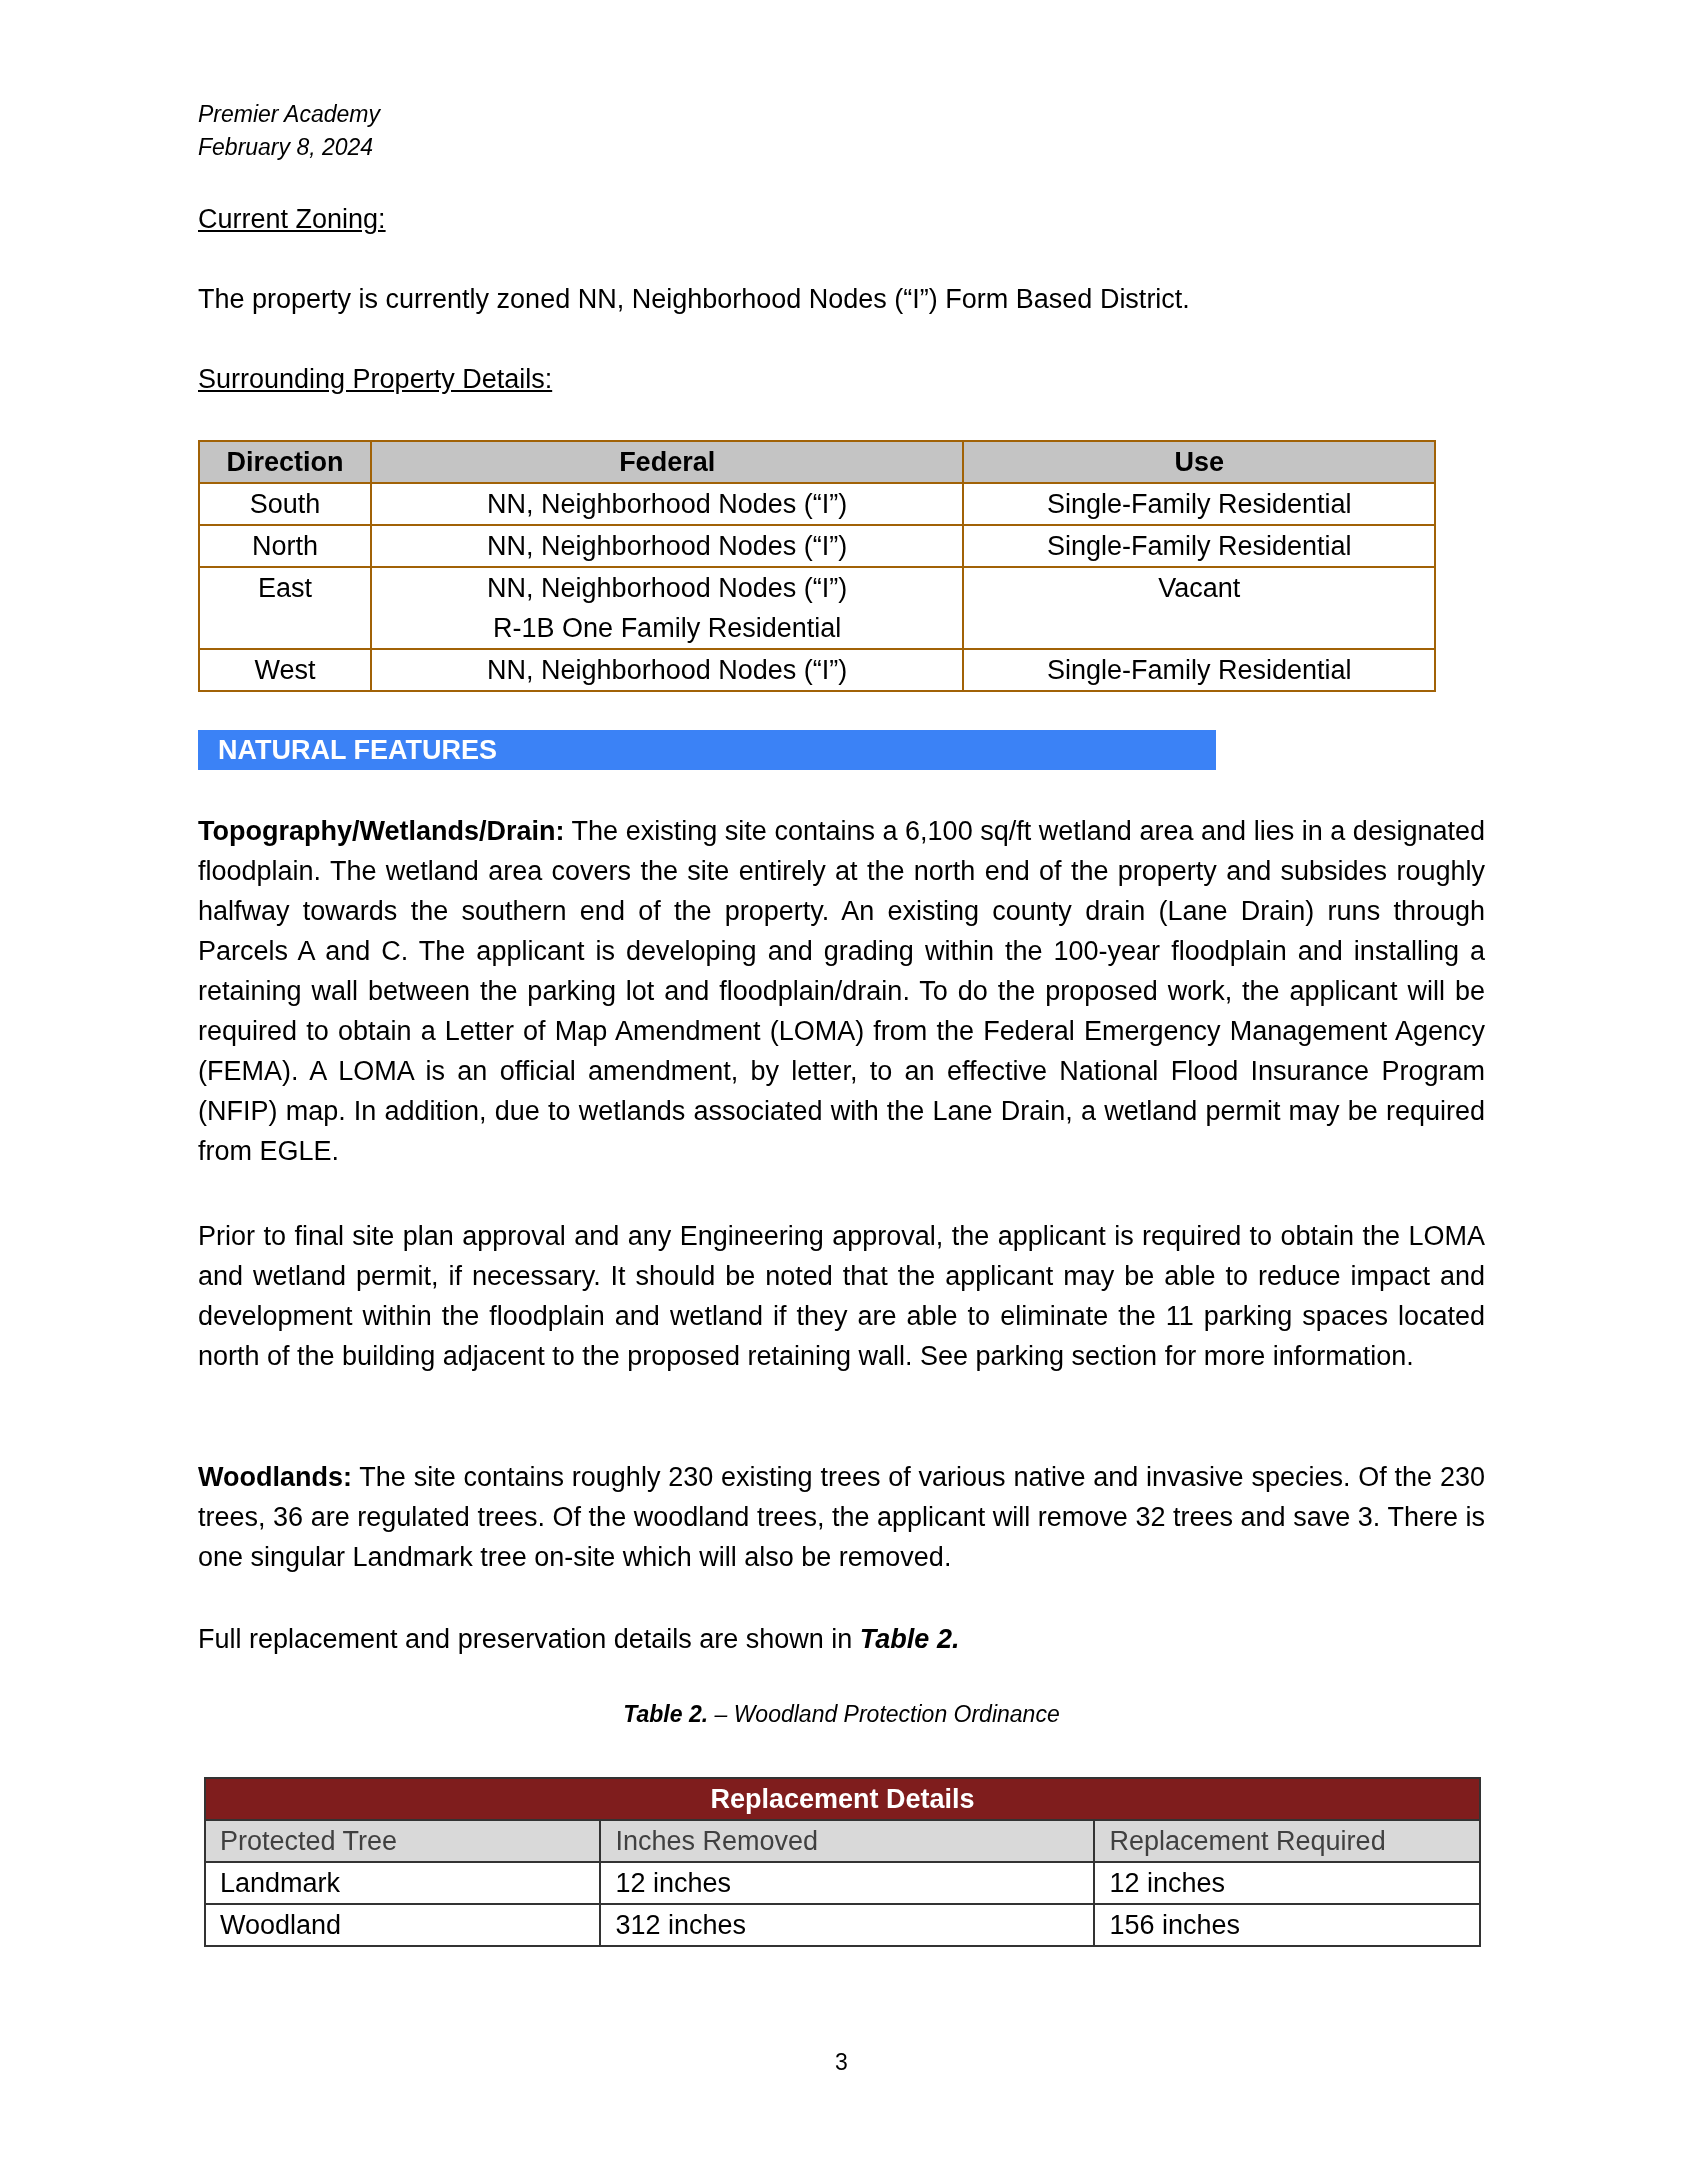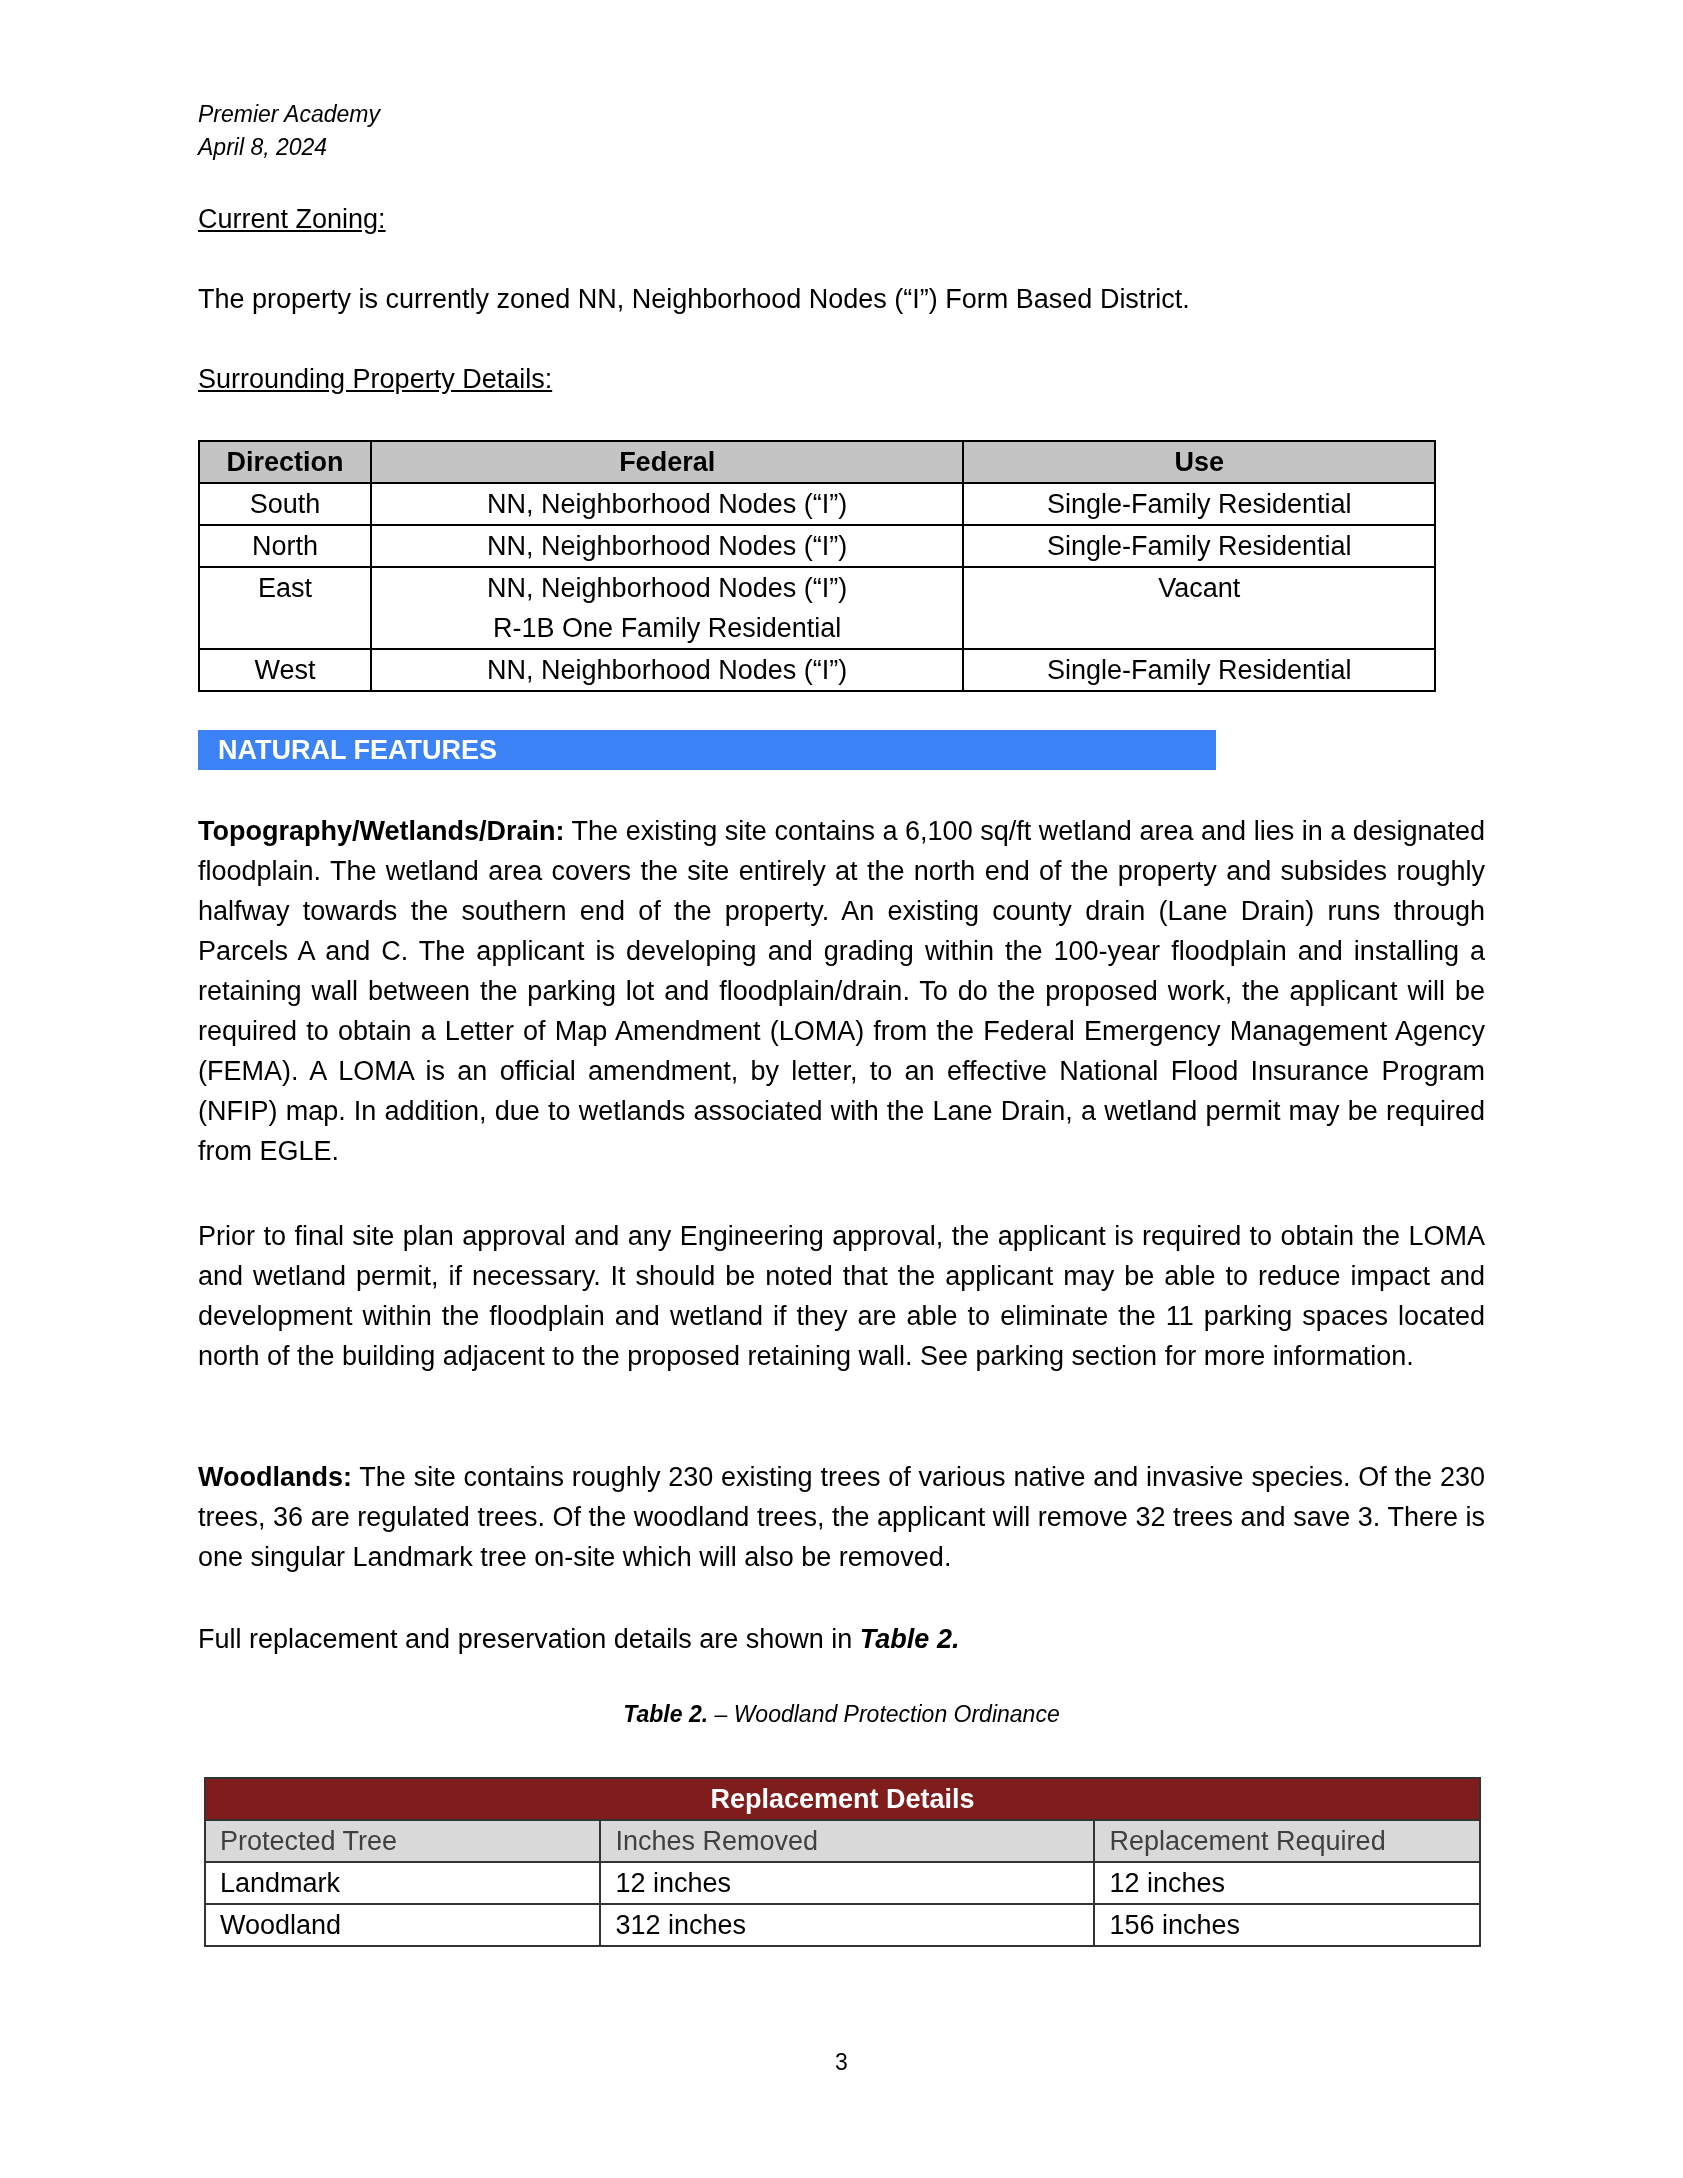--- a/index.html
+++ b/index.html
@@ -5,38 +5,38 @@
     html, body { margin: 0; padding: 0; background: #ffffff; }
     body { width: 1683px; height: 2178px; position: relative; overflow: hidden;
            font-family: "Liberation Sans", sans-serif; color: #000; }
     .hdr { position: absolute; left: 198px; font-style: italic; font-size: 23px; }
     .hdr1 { top: 101px; }
     .hdr2 { top: 134px; }
     .sec-title { position: absolute; left: 198px; font-size: 27px; text-decoration: underline; text-align: right; }
     .para-line { position: absolute; left: 198px; font-size: 27px; }
     table { border-collapse: collapse; font-family: "Liberation Sans", sans-serif; }
     .surround { position: absolute; left: 198px; top: 440px; width: 1238px; font-size: 27px; }
-    .surround th, .surround td { border: 2px solid #000000; text-align: center; padding: 0; line-height: 40px; }
+    .surround th, .surround td { border: 2px solid #a16207; text-align: center; padding: 0; line-height: 40px; }
     .surround th { background: #c4c4c4; font-weight: bold; }
     .banner { position: absolute; left: 198px; top: 730px; width: 1018px; height: 40px; background: #3b82f6; color: #fff;
               font-weight: bold; font-size: 27px; line-height: 40px; box-sizing: border-box; padding-left: 20px; }
     .body-p { position: absolute; left: 198px; width: 1287px; font-size: 27px; line-height: 40px; text-align: justify; }
     .body-p b { font-weight: bold; }
     .caption { position: absolute; left: 0; width: 1683px; top: 1701px; text-align: center; font-size: 23px; font-style: italic; }
     .repl { position: absolute; left: 204px; top: 1777px; width: 1277px; font-size: 27px; }
     .repl th, .repl td { border: 2px solid #333; padding: 0 14px; line-height: 40px; text-align: left; }
     .repl .title-row th { background: #7f1d1d; color: #fff; text-align: center; font-weight: bold; }
     .repl .col-row th { background: #d9d9d9; color: #404040; font-weight: normal; }
     .page-num { position: absolute; left: 0; width: 1683px; top: 2049px; text-align: center; font-size: 23px; }
   </style>
 </head>
 <body>
 
 <div class="hdr hdr1">Premier Academy</div>
-<div class="hdr hdr2">April 8, 2024</div>
+<div class="hdr hdr2">February 8, 2024</div>
 
 <div class="sec-title" style="top:204px;">Current Zoning:</div>
 <div class="para-line" style="top:284px;">The property is currently zoned NN, Neighborhood Nodes (“I”) Form Based District.</div>
 
 <div class="sec-title" style="top:364px;">Surrounding Property Details:</div>
 
 <table class="surround">
   <colgroup>
       <col style="width:172px">
       <col style="width:593px">

